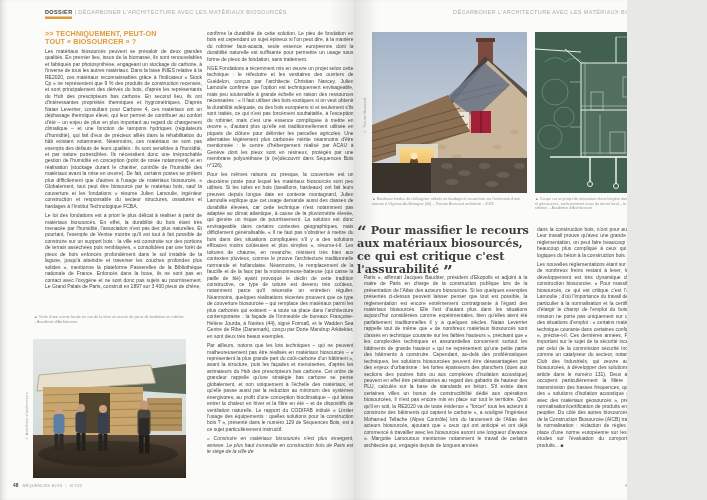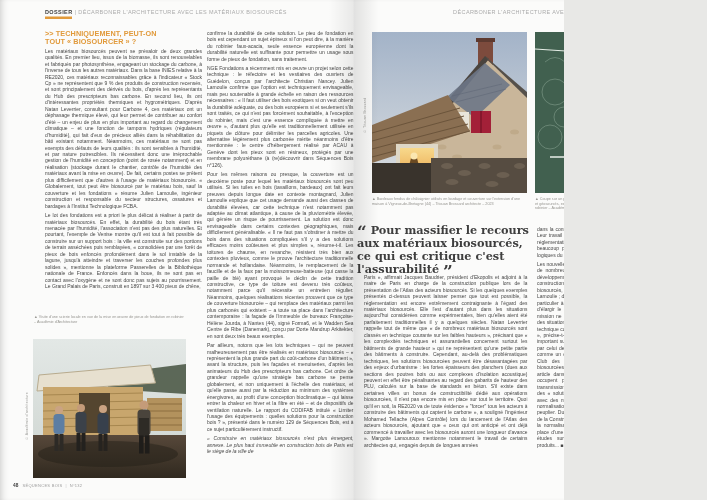--- a/index.html
+++ b/index.html
@@ -1,18 +1,18 @@
 <!DOCTYPE html>
 <html><head>
 <meta charset="utf-8">
 <style>
   html,body{margin:0;padding:0;}
   body{width:707px;height:500px;overflow:hidden;background:#e8e8e6;
        font-family:"Liberation Sans",sans-serif;}
-  #viewport{position:relative;width:564px;height:500px;overflow:hidden;}
+  #viewport{position:relative;width:627px;height:500px;overflow:hidden;}
   
   #spread{position:absolute;left:0;top:0;width:1414px;height:1000px;
           transform:scale(0.5);transform-origin:0 0;background:#fbfbfa;}
   #fold{position:absolute;left:657px;top:0;width:100px;height:1000px;pointer-events:none;
         background:linear-gradient(to right,rgba(0,0,0,0) 0%,rgba(0,0,0,0.07) 48%,rgba(0,0,0,0.10) 52%,rgba(0,0,0,0) 100%);}
   #edges{position:absolute;inset:0;pointer-events:none;
         box-shadow:inset 14px 0 18px -14px rgba(0,0,0,.25), inset -14px 0 18px -14px rgba(0,0,0,.25);}
 
   .hdr{position:absolute;top:18px;font-size:11px;letter-spacing:.8px;color:#ababab;white-space:nowrap;}
   .hdr b{color:#3c3c3c;font-weight:bold;}

